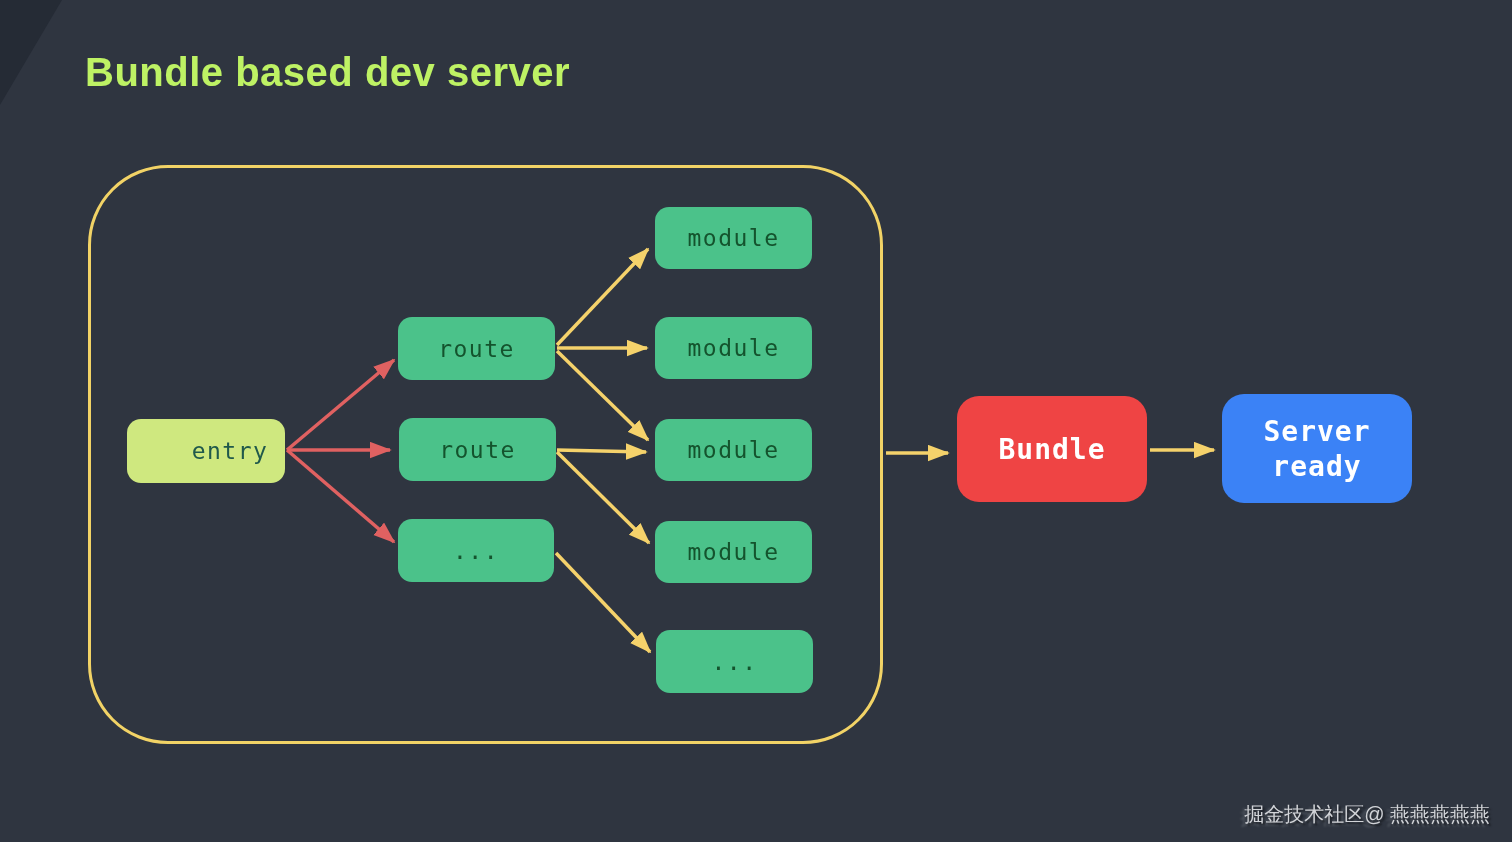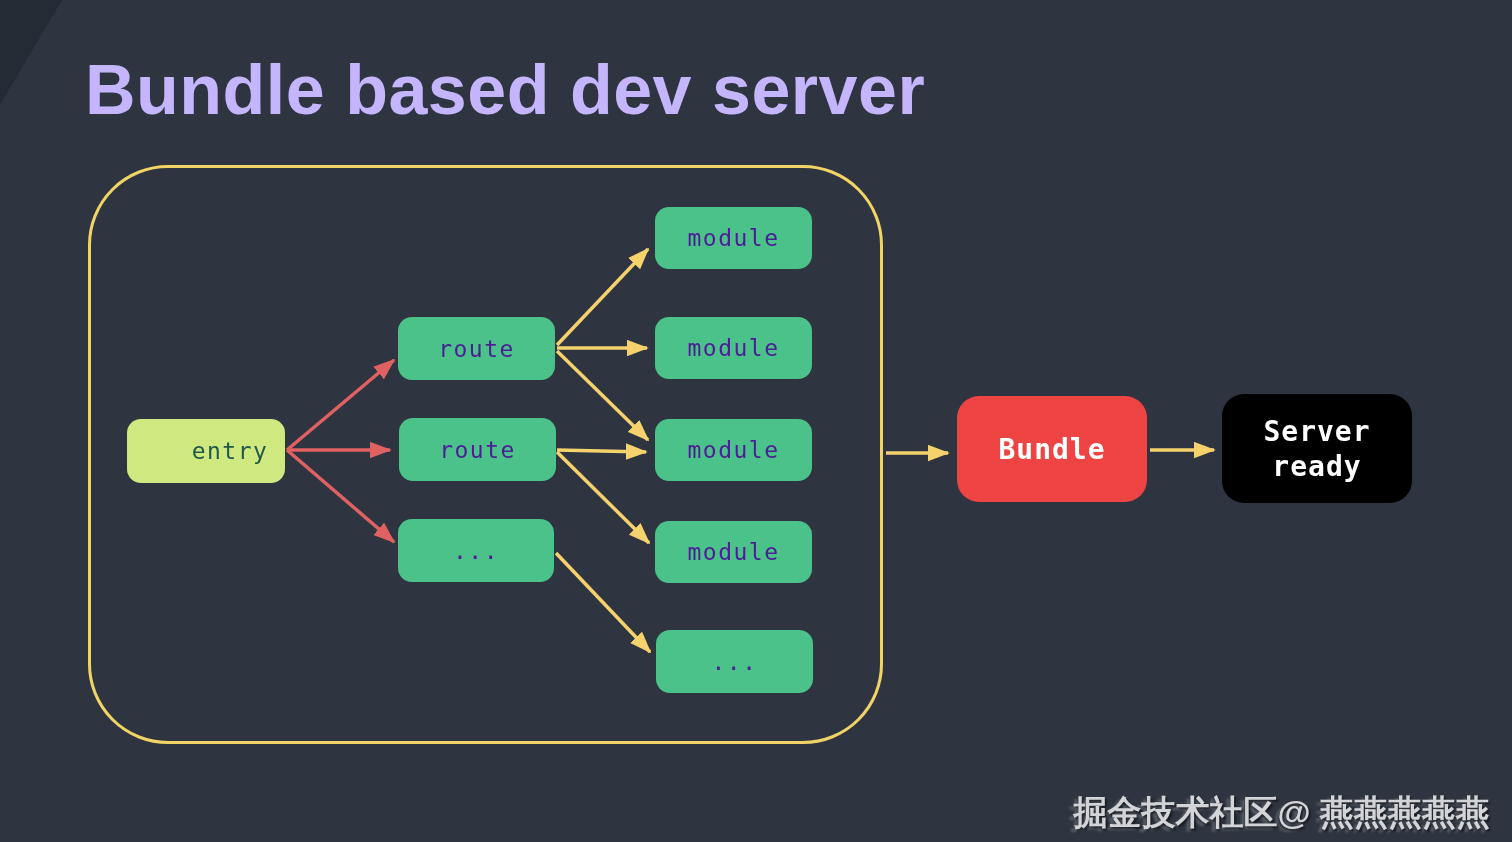--- a/index.html
+++ b/index.html
@@ -14,22 +14,22 @@
 
   .corner-fold {
     position: absolute; left: 0; top: 0;
     width: 62px; height: 105px;
     background: #252b35;
     clip-path: polygon(0 0, 100% 0, 0 100%);
   }
 
   .title {
     position: absolute; left: 85px; top: 50px;
-    font-size: 70px; font-weight: 700;
-    color: #c4b5fd;
+    font-size: 40px; font-weight: 700;
+    color: #bef264;
     letter-spacing: 0.5px;
     font-family: "Liberation Sans", sans-serif;
   }
 
   .container-box {
     position: absolute;
     left: 88px; top: 165px;
     width: 795px; height: 579px;
     border: 3px solid #f2d366;
     border-radius: 80px;
@@ -39,52 +39,52 @@
   svg.arrows { position: absolute; inset: 0; width: 1512px; height: 842px; }
 
   .node {
     position: absolute;
     display: flex; align-items: center; justify-content: center;
     font-family: "DejaVu Sans Mono", monospace;
     border-radius: 14px;
     font-size: 23px;
     letter-spacing: 1.5px;
   }
-  .node-green { background: #4bc28a; color: #4c1d95; }
+  .node-green { background: #4bc28a; color: #14532d; }
   .node-entry { background: #cfe87f; color: #20594b; left: 127px; top: 419px; width: 158px; height: 64px; padding-left: 48px; }
 
   .node-route-1 { left: 398px; top: 317px; width: 157px; height: 63px; }
   .node-route-2 { left: 399px; top: 418px; width: 157px; height: 63px; }
   .node-route-3 { left: 398px; top: 519px; width: 156px; height: 63px; }
 
   .node-module-1 { left: 655px; top: 207px; width: 157px; height: 62px; }
   .node-module-2 { left: 655px; top: 317px; width: 157px; height: 62px; }
   .node-module-3 { left: 655px; top: 419px; width: 157px; height: 62px; }
   .node-module-4 { left: 655px; top: 521px; width: 157px; height: 62px; }
   .node-module-5 { left: 656px; top: 630px; width: 157px; height: 63px; }
 
   .node-bundle {
     left: 957px; top: 396px; width: 190px; height: 106px;
     background: #ef4444; color: #ffffff;
     font-size: 28px; font-weight: 700;
     border-radius: 22px; letter-spacing: 1px;
   }
   .node-server {
     left: 1222px; top: 394px; width: 190px; height: 109px;
-    background: #000000; color: #ffffff;
+    background: #3b82f6; color: #ffffff;
     font-size: 28px; font-weight: 700;
     border-radius: 22px; letter-spacing: 1px;
     text-align: center; line-height: 1.25;
   }
   .node-server .label { width: 135px; }
 
   .watermark {
     position: absolute;
-    right: 22px; bottom: 6px;
-    font-size: 34px; font-weight: 700;
+    right: 22px; bottom: 14px;
+    font-size: 20px; font-weight: 400;
     color: #d2d4d8;
     text-shadow: 2px 2px 2px rgba(0,0,0,0.5);
     white-space: nowrap;
   }
   .watermark .wm-ghost {
     position: absolute; left: -4px; top: 3px;
     color: #9aa0a8; opacity: 0.35;
     filter: blur(1px);
     text-shadow: none;
   }

